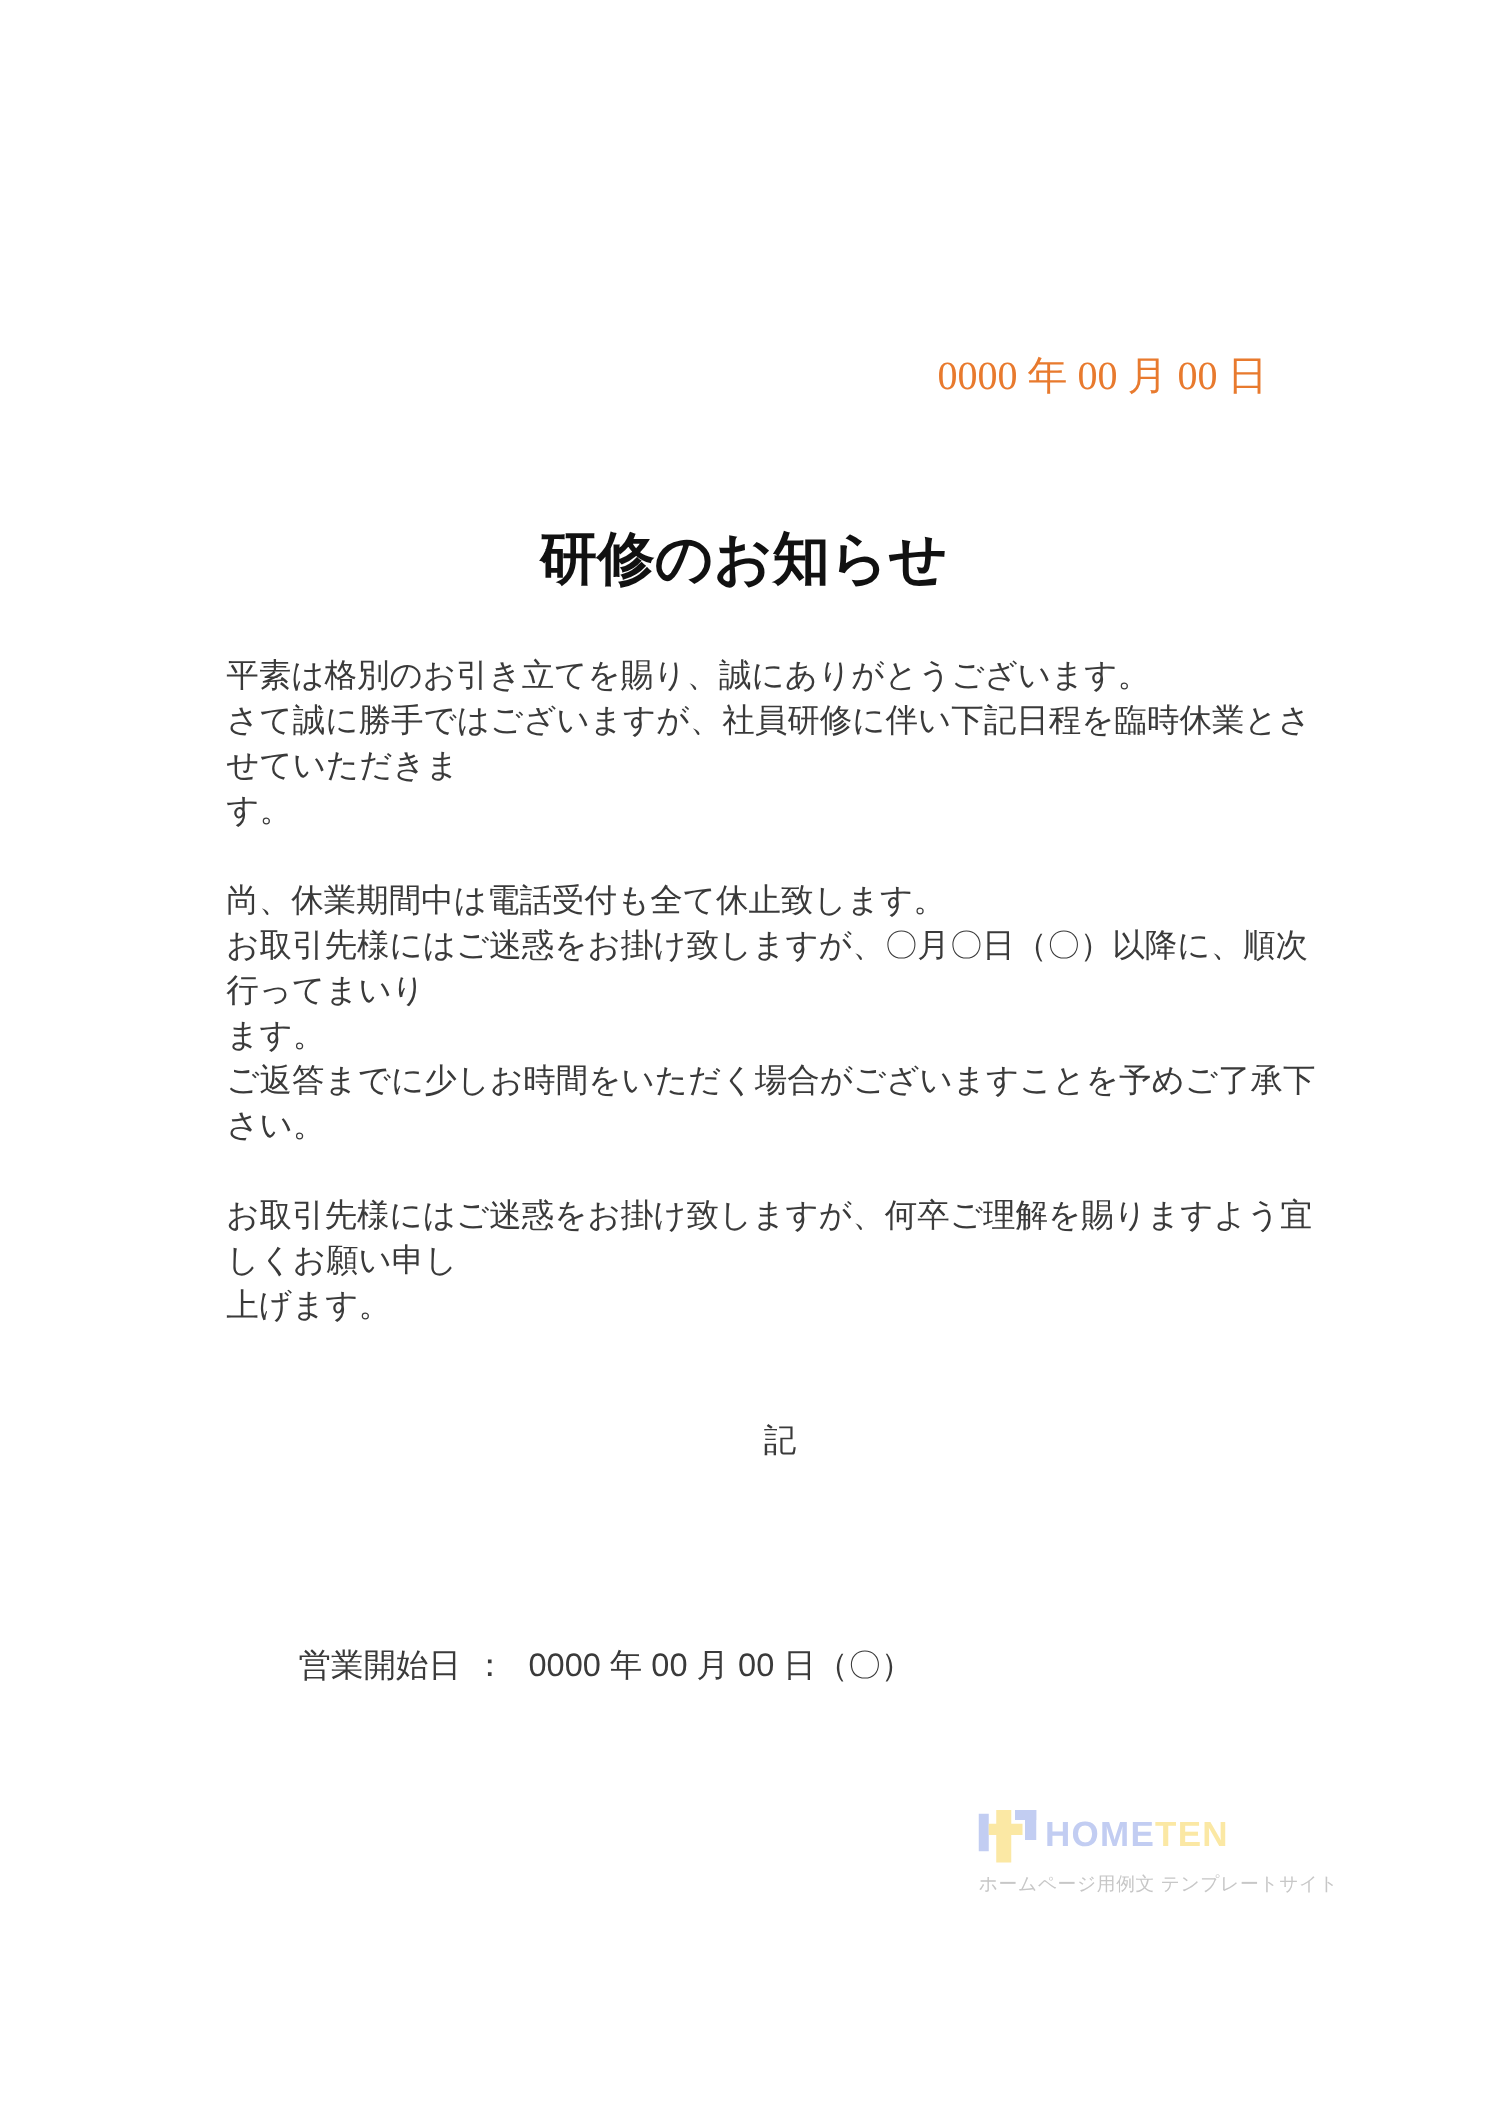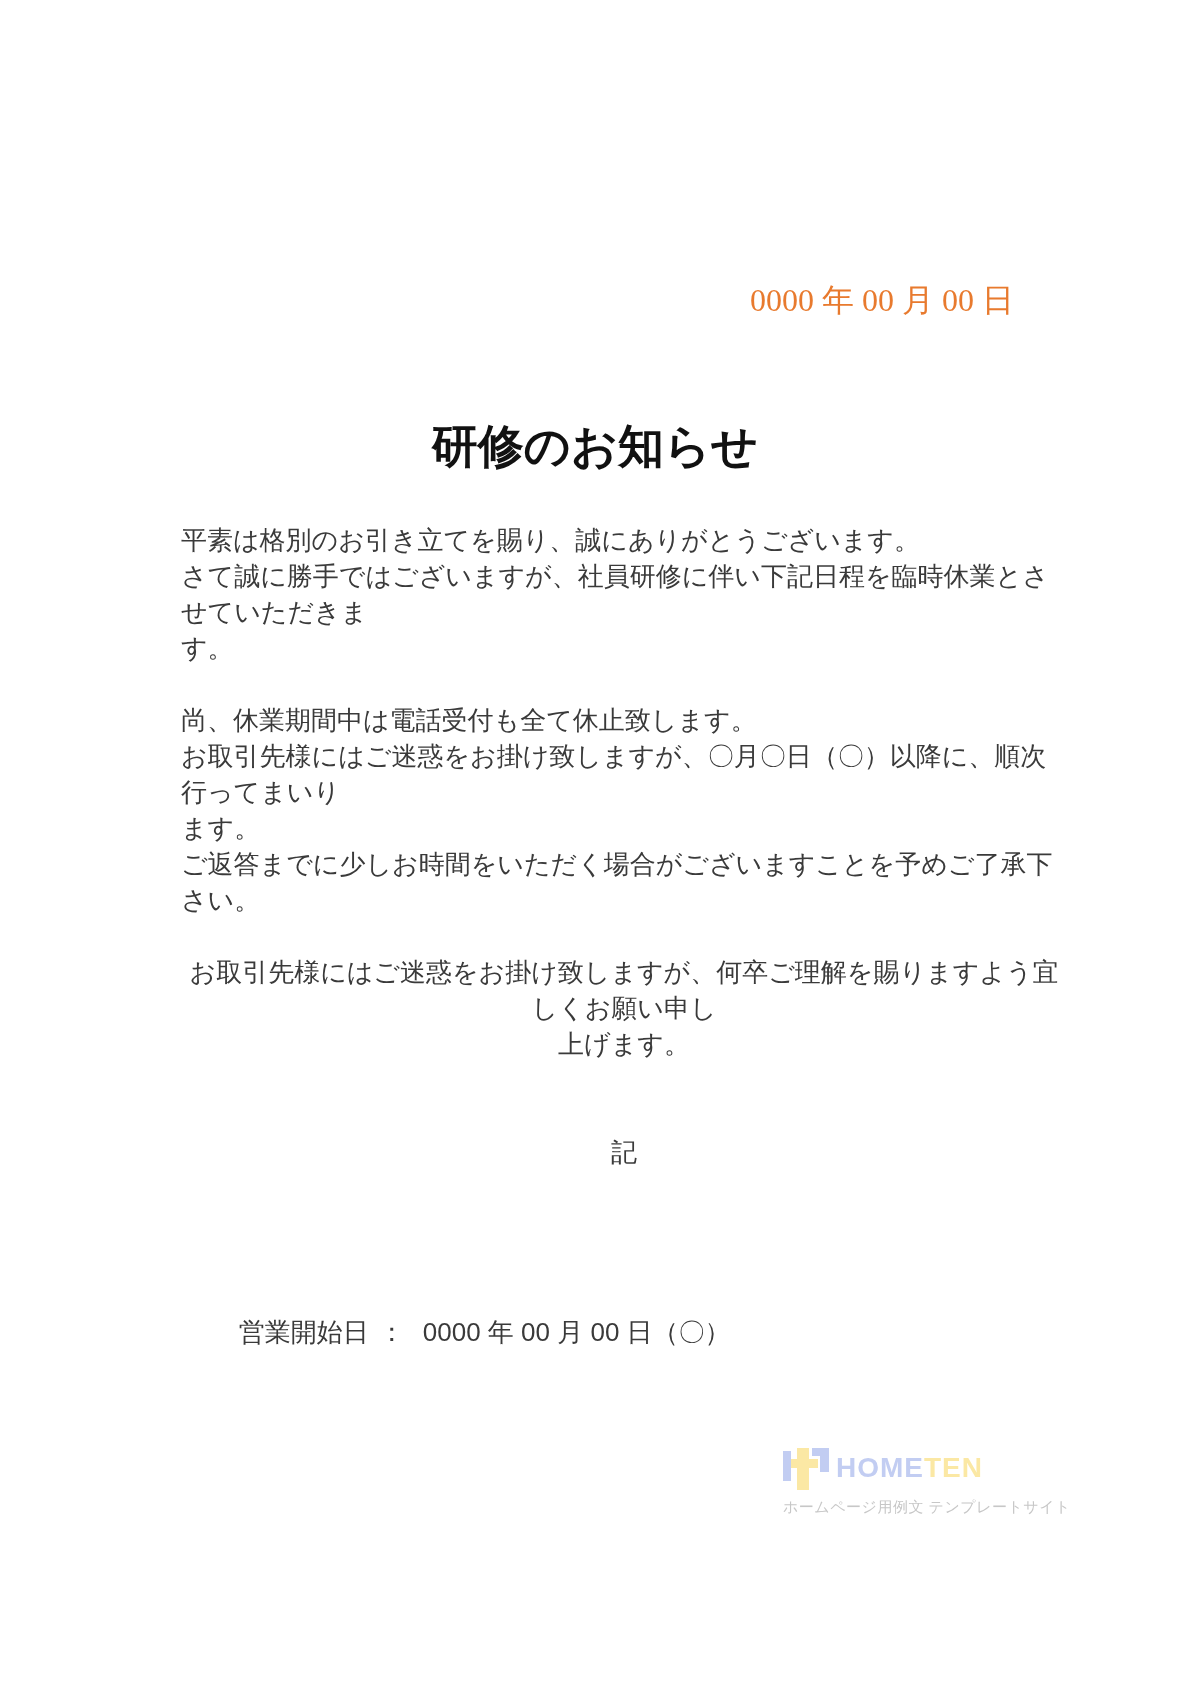--- a/index.html
+++ b/index.html
@@ -54,21 +54,20 @@
     line-height: 36px;
     color: var(--body_text, #3a3a3a);
     margin-left: 24px;
   }
   .doc-body p {
     margin: 0 0 36px 0;
     white-space: pre-line;
   }
   .doc-body p.para-apology {
     margin-bottom: 72px;
-    text-align: center;
   }
   .ki-marker {
     text-align: center;
     margin: 0 0 108px 0;
   }
   .schedule-line {
     white-space: pre;
   }
   .schedule-sep {
     display: inline-block;

